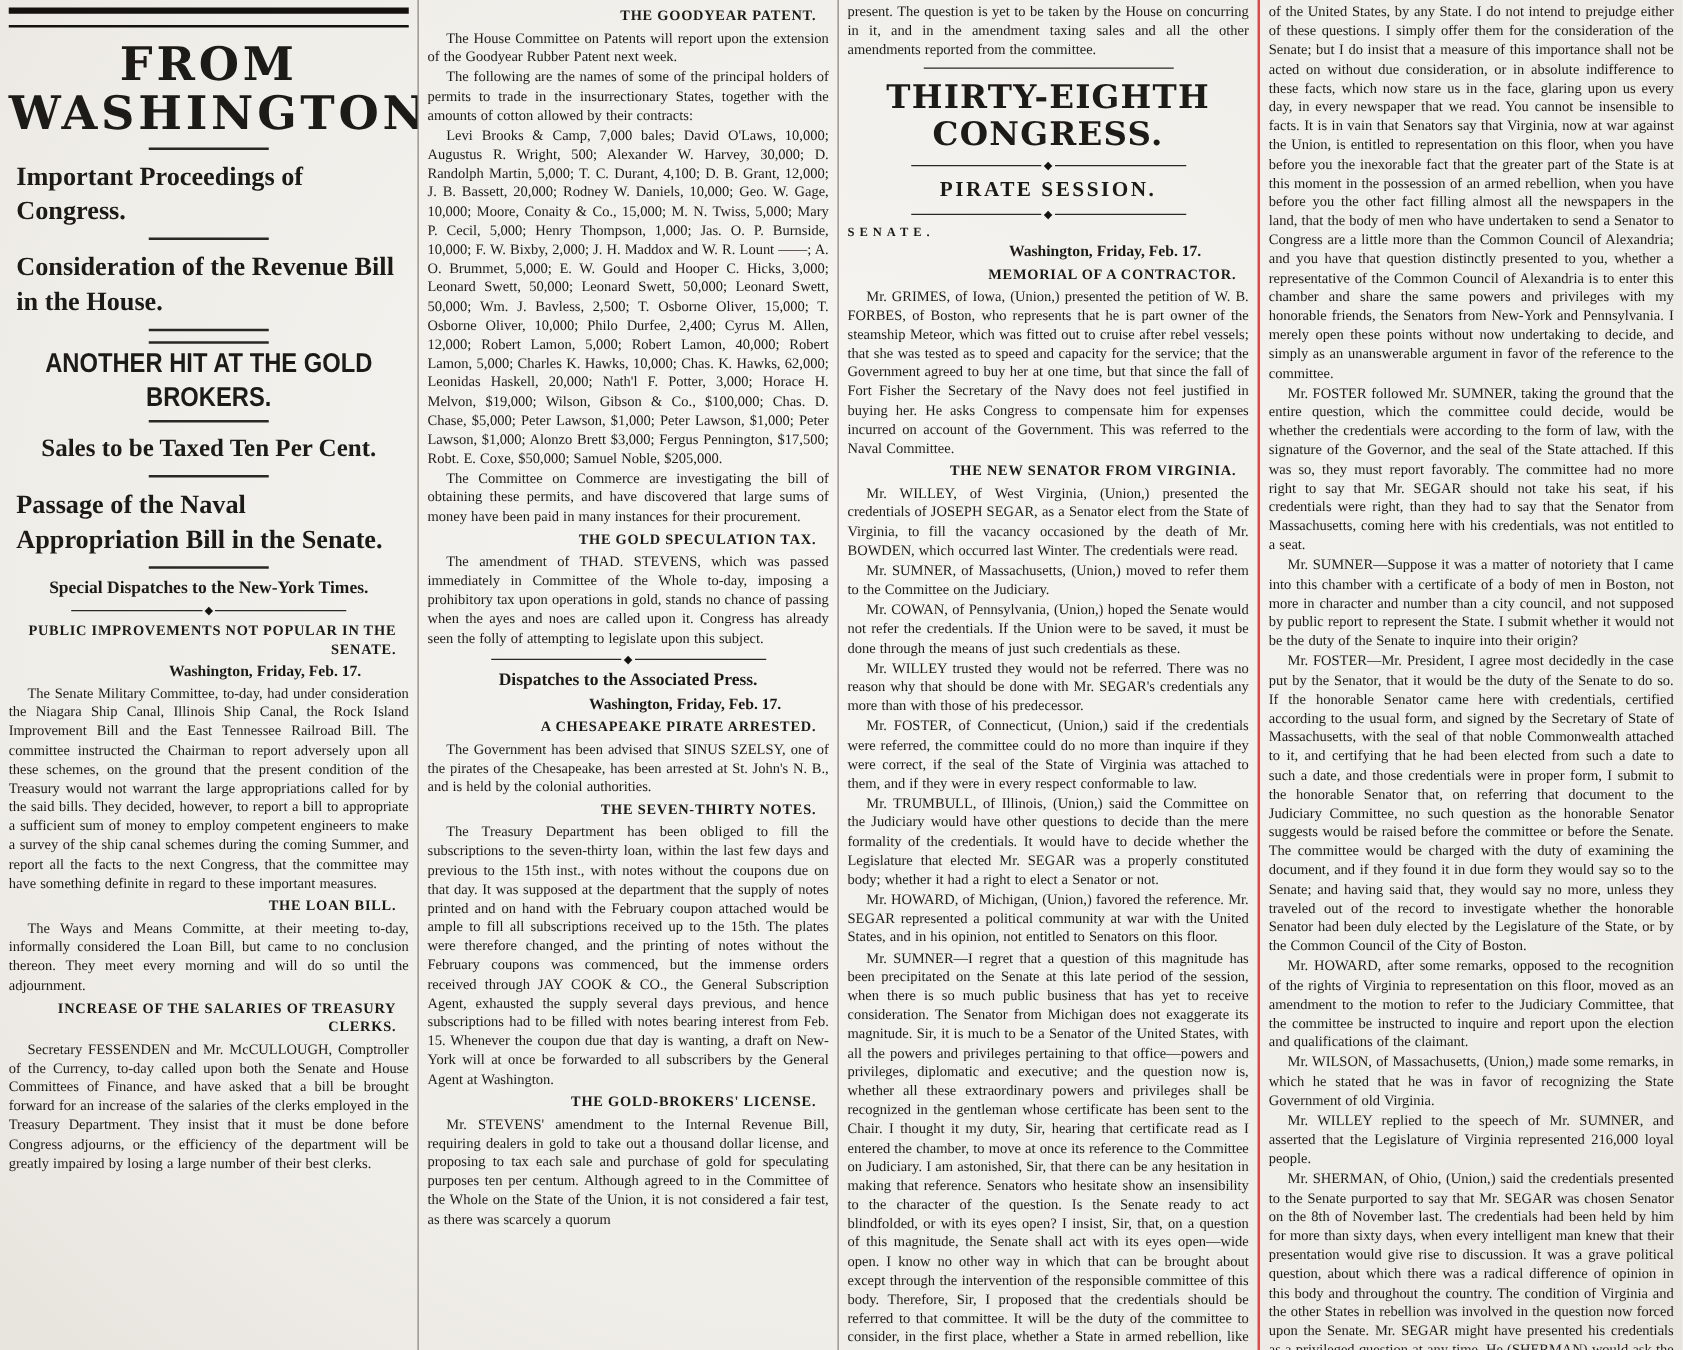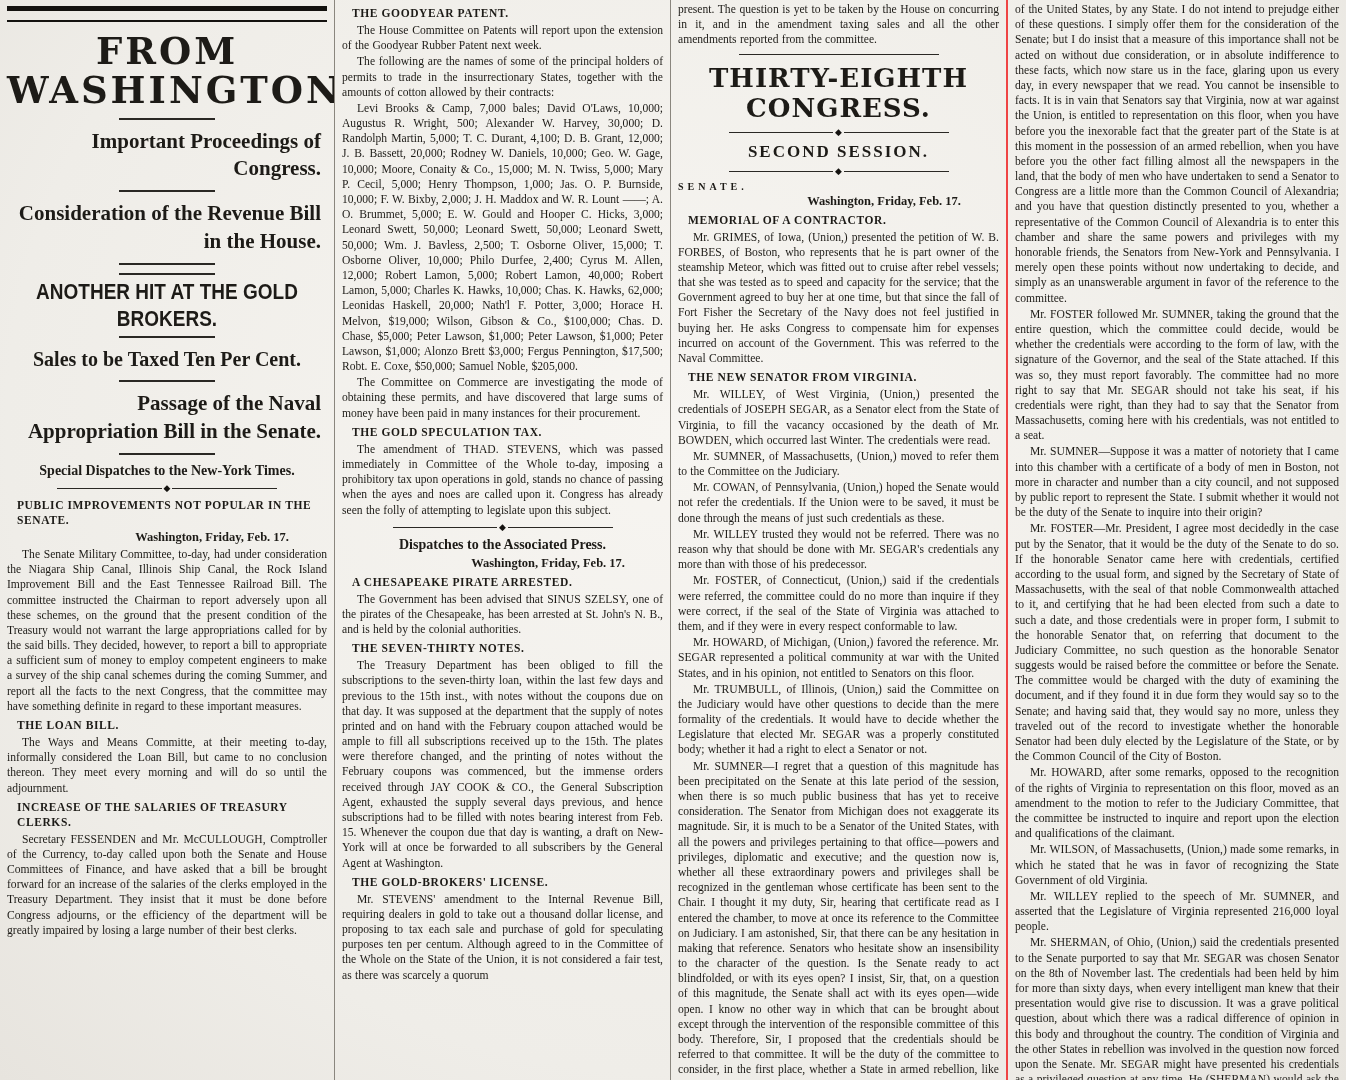--- a/index.html
+++ b/index.html
@@ -14,26 +14,26 @@
   .col{box-sizing:border-box;overflow:hidden;padding:2px 7px 0 7px;}
   .col1{width:335px;border-right:1px solid #8a867e;}
   .col2{width:336px;border-right:1px solid #8a867e;}
   .col3{width:337px;border-right:2px solid #ef4444;}
   .col4{width:338px;}
 
   
   .b-toprule{height:9px;border-top:5px solid #14120f;border-bottom:2px solid #14120f;margin:4px 0 10px 0;}
   .b-headline{font-weight:bold;font-size:37px;line-height:1.05;text-align:center;letter-spacing:3px;
     font-family:"DejaVu Serif","Liberation Serif",serif;margin:6px 0 2px 0;}
-  .b-sub1{font-weight:bold;font-size:21px;line-height:1.3;text-align:right;margin:2px 6px;}
+  .b-sub1{font-weight:bold;font-size:21px;line-height:1.3;text-align:left;margin:2px 6px;}
   .b-sub2{font-weight:bold;font-size:20px;line-height:1.3;text-align:center;margin:2px 4px;}
   .b-gothic{font-family:"Liberation Sans","DejaVu Sans",sans-serif;font-weight:bold;font-size:19px;
     line-height:1.2;text-align:center;letter-spacing:0px;transform:scaleY(1.15);margin:4px 0;}
   .b-byline{font-weight:bold;font-size:14px;text-align:center;margin:3px 0;}
-  .b-cross{font-weight:bold;font-size:11.5px;text-align:left;letter-spacing:.6px;margin:4px 10px 2px 10px;line-height:1.3;}
+  .b-cross{font-weight:bold;font-size:11.5px;text-align:right;letter-spacing:.6px;margin:4px 10px 2px 10px;line-height:1.3;}
   .b-dateline{font-size:12.5px;text-align:right;padding-right:38px;margin:1px 0 2px 0;font-weight:bold;}
   .b-para{font-size:11.6px;line-height:1.31;text-align:justify;text-indent:15px;margin:0 0 1px 0;
     word-spacing:.4px;}
   .b-para0{font-size:11.6px;line-height:1.31;text-align:justify;text-indent:0;margin:0 0 1px 0;word-spacing:.4px;}
   .b-congress{font-weight:bold;font-size:26px;text-align:center;letter-spacing:1px;margin:8px 0 2px 0;
     font-family:"DejaVu Serif","Liberation Serif",serif;}
   .b-session{font-weight:bold;font-size:17px;text-align:center;letter-spacing:2px;margin:2px 0;}
   .b-senate{font-weight:bold;font-size:10px;text-align:left;letter-spacing:4px;margin:2px 0;}
   .b-rule{width:96px;border-top:2px solid #2a2824;margin:8px auto 8px auto;height:0;}
   .b-rulewide{width:200px;border-top:1.5px solid #2a2824;margin:6px auto;height:0;}
@@ -70,21 +70,21 @@
       <div class="b-cross">THE LOAN BILL.</div>
       <div class="b-para">The Ways and Means Committe, at their meeting to-day, informally considered the Loan Bill, but came to no conclusion thereon. They meet every morning and will do so until the adjournment.</div>
       <div class="b-cross">INCREASE OF THE SALARIES OF TREASURY CLERKS.</div>
       <div class="b-para">Secretary FESSENDEN and Mr. McCULLOUGH, Comptroller of the Currency, to-day called upon both the Senate and House Committees of Finance, and have asked that a bill be brought forward for an increase of the salaries of the clerks employed in the Treasury Department. They insist that it must be done before Congress adjourns, or the efficiency of the department will be greatly impaired by losing a large number of their best clerks.</div>
     </div>
   <div class="col col2">
       <div class="b-cross">THE GOODYEAR PATENT.</div>
       <div class="b-para">The House Committee on Patents will report upon the extension of the Goodyear Rubber Patent next week.</div>
       <div class="b-para">The following are the names of some of the principal holders of permits to trade in the insurrectionary States, together with the amounts of cotton allowed by their contracts:</div>
       <div class="b-para">Levi Brooks &amp; Camp, 7,000 bales; David O'Laws, 10,000; Augustus R. Wright, 500; Alexander W. Harvey, 30,000; D. Randolph Martin, 5,000; T. C. Durant, 4,100; D. B. Grant, 12,000; J. B. Bassett, 20,000; Rodney W. Daniels, 10,000; Geo. W. Gage, 10,000; Moore, Conaity &amp; Co., 15,000; M. N. Twiss, 5,000; Mary P. Cecil, 5,000; Henry Thompson, 1,000; Jas. O. P. Burnside, 10,000; F. W. Bixby, 2,000; J. H. Maddox and W. R. Lount ——; A. O. Brummet, 5,000; E. W. Gould and Hooper C. Hicks, 3,000; Leonard Swett, 50,000; Leonard Swett, 50,000; Leonard Swett, 50,000; Wm. J. Bavless, 2,500; T. Osborne Oliver, 15,000; T. Osborne Oliver, 10,000; Philo Durfee, 2,400; Cyrus M. Allen, 12,000; Robert Lamon, 5,000; Robert Lamon, 40,000; Robert Lamon, 5,000; Charles K. Hawks, 10,000; Chas. K. Hawks, 62,000; Leonidas Haskell, 20,000; Nath'l F. Potter, 3,000; Horace H. Melvon, $19,000; Wilson, Gibson &amp; Co., $100,000; Chas. D. Chase, $5,000; Peter Lawson, $1,000; Peter Lawson, $1,000; Peter Lawson, $1,000; Alonzo Brett $3,000; Fergus Pennington, $17,500; Robt. E. Coxe, $50,000; Samuel Noble, $205,000.</div>
-      <div class="b-para">The Committee on Commerce are investigating the mode of obtaining these permits, and have discovered that large sums of money have been paid in many instances for their procurement.</div>
+      <div class="b-para">The Committee on Commerce are investigating the bill of obtaining these permits, and have discovered that large sums of money have been paid in many instances for their procurement.</div>
       <div class="b-cross">THE GOLD SPECULATION TAX.</div>
       <div class="b-para">The amendment of THAD. STEVENS, which was passed immediately in Committee of the Whole to-day, imposing a prohibitory tax upon operations in gold, stands no chance of passing when the ayes and noes are called upon it. Congress has already seen the folly of attempting to legislate upon this subject.</div>
       <div class="b-diamond">
         <span>◆</span>
       </div>
       <div class="b-byline">Dispatches to the Associated Press.</div>
       <div class="b-dateline">Washington, Friday, Feb. 17.</div>
       <div class="b-cross">A CHESAPEAKE PIRATE ARRESTED.</div>
       <div class="b-para">The Government has been advised that SINUS SZELSY, one of the pirates of the Chesapeake, has been arrested at St. John's N. B., and is held by the colonial authorities.</div>
       <div class="b-cross">THE SEVEN-THIRTY NOTES.</div>
@@ -92,36 +92,36 @@
       <div class="b-cross">THE GOLD-BROKERS' LICENSE.</div>
       <div class="b-para">Mr. STEVENS' amendment to the Internal Revenue Bill, requiring dealers in gold to take out a thousand dollar license, and proposing to tax each sale and purchase of gold for speculating purposes ten per centum. Although agreed to in the Committee of the Whole on the State of the Union, it is not considered a fair test, as there was scarcely a quorum</div>
     </div>
   <div class="col col3">
       <div class="b-para0">present. The question is yet to be taken by the House on concurring in it, and in the amendment taxing sales and all the other amendments reported from the committee.</div>
       <div class="b-rulewide"></div>
       <div class="b-congress">THIRTY-EIGHTH CONGRESS.</div>
       <div class="b-diamond">
         <span>◆</span>
       </div>
-      <div class="b-session">SECOND SESSION.</div>
+      <div class="b-session">PIRATE SESSION.</div>
       <div class="b-diamond">
         <span>◆</span>
       </div>
       <div class="b-senate">SENATE.</div>
       <div class="b-dateline">Washington, Friday, Feb. 17.</div>
       <div class="b-cross">MEMORIAL OF A CONTRACTOR.</div>
       <div class="b-para">Mr. GRIMES, of Iowa, (Union,) presented the petition of W. B. FORBES, of Boston, who represents that he is part owner of the steamship Meteor, which was fitted out to cruise after rebel vessels; that she was tested as to speed and capacity for the service; that the Government agreed to buy her at one time, but that since the fall of Fort Fisher the Secretary of the Navy does not feel justified in buying her. He asks Congress to compensate him for expenses incurred on account of the Government. This was referred to the Naval Committee.</div>
       <div class="b-cross">THE NEW SENATOR FROM VIRGINIA.</div>
       <div class="b-para">Mr. WILLEY, of West Virginia, (Union,) presented the credentials of JOSEPH SEGAR, as a Senator elect from the State of Virginia, to fill the vacancy occasioned by the death of Mr. BOWDEN, which occurred last Winter. The credentials were read.</div>
       <div class="b-para">Mr. SUMNER, of Massachusetts, (Union,) moved to refer them to the Committee on the Judiciary.</div>
       <div class="b-para">Mr. COWAN, of Pennsylvania, (Union,) hoped the Senate would not refer the credentials. If the Union were to be saved, it must be done through the means of just such credentials as these.</div>
       <div class="b-para">Mr. WILLEY trusted they would not be referred. There was no reason why that should be done with Mr. SEGAR's credentials any more than with those of his predecessor.</div>
       <div class="b-para">Mr. FOSTER, of Connecticut, (Union,) said if the credentials were referred, the committee could do no more than inquire if they were correct, if the seal of the State of Virginia was attached to them, and if they were in every respect conformable to law.</div>
+      <div class="b-para">Mr. TRUMBULL, of Illinois, (Union,) said the Committee on the Judiciary would have other questions to decide than the mere formality of the credentials. It would have to decide whether the Legislature that elected Mr. SEGAR was a properly constituted body; whether it had a right to elect a Senator or not.</div>
       <div class="b-para">Mr. HOWARD, of Michigan, (Union,) favored the reference. Mr. SEGAR represented a political community at war with the United States, and in his opinion, not entitled to Senators on this floor.</div>
-      <div class="b-para">Mr. TRUMBULL, of Illinois, (Union,) said the Committee on the Judiciary would have other questions to decide than the mere formality of the credentials. It would have to decide whether the Legislature that elected Mr. SEGAR was a properly constituted body; whether it had a right to elect a Senator or not.</div>
       <div class="b-para">Mr. SUMNER—I regret that a question of this magnitude has been precipitated on the Senate at this late period of the session, when there is so much public business that has yet to receive consideration. The Senator from Michigan does not exaggerate its magnitude. Sir, it is much to be a Senator of the United States, with all the powers and privileges pertaining to that office—powers and privileges, diplomatic and executive; and the question now is, whether all these extraordinary powers and privileges shall be recognized in the gentleman whose certificate has been sent to the Chair. I thought it my duty, Sir, hearing that certificate read as I entered the chamber, to move at once its reference to the Committee on Judiciary. I am astonished, Sir, that there can be any hesitation in making that reference. Senators who hesitate show an insensibility to the character of the question. Is the Senate ready to act blindfolded, or with its eyes open? I insist, Sir, that, on a question of this magnitude, the Senate shall act with its eyes open—wide open. I know no other way in which that can be brought about except through the intervention of the responsible committee of this body. Therefore, Sir, I proposed that the credentials should be referred to that committee. It will be the duty of the committee to consider, in the first place, whether a State in armed rebellion, like Virginia, can have Senators on this floor. That is a great question, constitutional, political, and practical. It will be their duty then, in the second place, to inquire whether the gentleman whose credentials have been presented, has been chosen legally, under the Constitution</div>
     </div>
   <div class="col col4">
       <div class="b-para0">of the United States, by any State. I do not intend to prejudge either of these questions. I simply offer them for the consideration of the Senate; but I do insist that a measure of this importance shall not be acted on without due consideration, or in absolute indifference to these facts, which now stare us in the face, glaring upon us every day, in every newspaper that we read. You cannot be insensible to facts. It is in vain that Senators say that Virginia, now at war against the Union, is entitled to representation on this floor, when you have before you the inexorable fact that the greater part of the State is at this moment in the possession of an armed rebellion, when you have before you the other fact filling almost all the newspapers in the land, that the body of men who have undertaken to send a Senator to Congress are a little more than the Common Council of Alexandria; and you have that question distinctly presented to you, whether a representative of the Common Council of Alexandria is to enter this chamber and share the same powers and privileges with my honorable friends, the Senators from New-York and Pennsylvania. I merely open these points without now undertaking to decide, and simply as an unanswerable argument in favor of the reference to the committee.</div>
       <div class="b-para">Mr. FOSTER followed Mr. SUMNER, taking the ground that the entire question, which the committee could decide, would be whether the credentials were according to the form of law, with the signature of the Governor, and the seal of the State attached. If this was so, they must report favorably. The committee had no more right to say that Mr. SEGAR should not take his seat, if his credentials were right, than they had to say that the Senator from Massachusetts, coming here with his credentials, was not entitled to a seat.</div>
       <div class="b-para">Mr. SUMNER—Suppose it was a matter of notoriety that I came into this chamber with a certificate of a body of men in Boston, not more in character and number than a city council, and not supposed by public report to represent the State. I submit whether it would not be the duty of the Senate to inquire into their origin?</div>
       <div class="b-para">Mr. FOSTER—Mr. President, I agree most decidedly in the case put by the Senator, that it would be the duty of the Senate to do so. If the honorable Senator came here with credentials, certified according to the usual form, and signed by the Secretary of State of Massachusetts, with the seal of that noble Commonwealth attached to it, and certifying that he had been elected from such a date to such a date, and those credentials were in proper form, I submit to the honorable Senator that, on referring that document to the Judiciary Committee, no such question as the honorable Senator suggests would be raised before the committee or before the Senate. The committee would be charged with the duty of examining the document, and if they found it in due form they would say so to the Senate; and having said that, they would say no more, unless they traveled out of the record to investigate whether the honorable Senator had been duly elected by the Legislature of the State, or by the Common Council of the City of Boston.</div>
       <div class="b-para">Mr. HOWARD, after some remarks, opposed to the recognition of the rights of Virginia to representation on this floor, moved as an amendment to the motion to refer to the Judiciary Committee, that the committee be instructed to inquire and report upon the election and qualifications of the claimant.</div>
       <div class="b-para">Mr. WILSON, of Massachusetts, (Union,) made some remarks, in which he stated that he was in favor of recognizing the State Government of old Virginia.</div>
       <div class="b-para">Mr. WILLEY replied to the speech of Mr. SUMNER, and asserted that the Legislature of Virginia represented 216,000 loyal people.</div>

